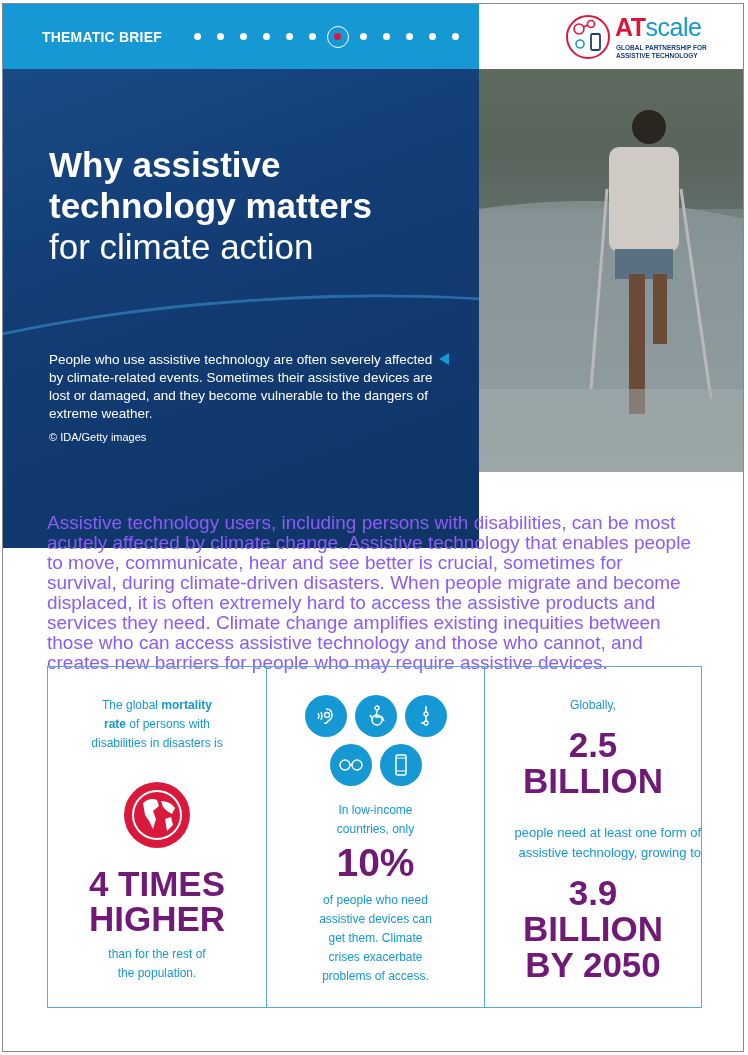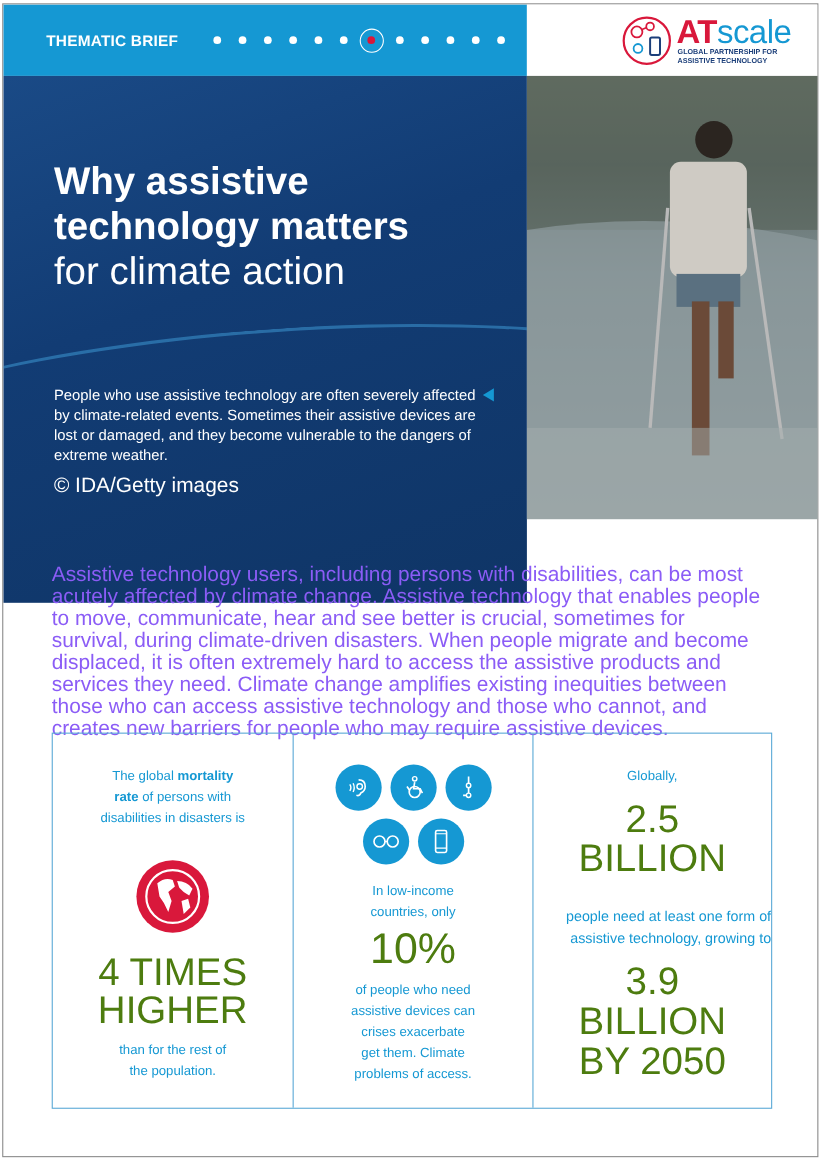--- a/index.html
+++ b/index.html
@@ -6,41 +6,41 @@
   body{width:748px;height:1055px;position:relative;overflow:hidden;font-family:"Liberation Sans",sans-serif;}
   .page{position:absolute;left:2px;top:3px;width:742px;height:1049px;border:1px solid #8a8a8a;box-sizing:border-box;background:#fff;overflow:hidden;}
   .topbar{position:absolute;left:0;top:0;width:476px;height:65px;background:#1598d3;display:flex;align-items:center;}
   .brief{color:#fff;font-weight:bold;font-size:14px;margin-left:39px;letter-spacing:.2px;}
   .dots{display:flex;align-items:center;margin-left:24px;}
   .dot{width:7px;height:7px;border-radius:50%;background:#fff;margin:0 8px;}
   .dot.active{width:22px;height:22px;border:1.5px solid #fff;background:transparent;display:flex;align-items:center;justify-content:center;margin:0 3px;box-sizing:border-box;}
   .dot.active span{width:7px;height:7px;border-radius:50%;background:#d9183b;}
   .logo{position:absolute;left:476px;top:0;width:266px;height:65px;background:#fff;}
   .logo svg{position:absolute;left:86px;top:10px;}
-  .logo-title{position:absolute;left:136px;top:9px;font-size:30px;font-weight:bold;letter-spacing:-.5px;}
+  .logo-title{position:absolute;left:136px;top:9px;font-size:25px;font-weight:bold;letter-spacing:-.5px;}
   .logo-title .at{color:#d9183b;}
   .logo-title .sc{color:#1598d3;font-weight:normal;}
   .logo-sub{position:absolute;left:137px;top:40px;font-size:6.5px;font-weight:bold;color:#1c3f7a;line-height:7.5px;}
   .hero{position:absolute;left:0;top:65px;width:476px;height:479px;background:linear-gradient(160deg,#1a4a86 0%,#123c74 40%,#0f3566 100%);overflow:hidden;}
   .swoosh{position:absolute;border-radius:50%;border-top:3px solid rgba(90,180,235,.35);}
   .title{position:absolute;left:46px;top:75px;color:#fff;font-size:35px;line-height:41px;}
   .title b{font-weight:bold;}
   .title .light{font-weight:normal;}
   .caption{position:absolute;left:46px;top:282px;width:400px;color:#fff;font-size:13.5px;line-height:18px;}
-  .credit{position:absolute;left:46px;top:362px;color:#fff;font-size:19px;}
+  .credit{position:absolute;left:46px;top:362px;color:#fff;font-size:11px;}
   .tri{position:absolute;left:436px;top:284px;width:0;height:0;border-top:6px solid transparent;border-bottom:6px solid transparent;border-right:10px solid #1598d3;}
   .photo{position:absolute;left:476px;top:65px;width:266px;height:403px;background:linear-gradient(180deg,#6f7a6c 0%,#5e6a66 20%,#7e8d90 45%,#8c9a9d 70%,#9fa9aa 100%);overflow:hidden;}
   .intro{position:absolute;left:44px;top:509px;width:650px;font-size:19px;line-height:20px;color:#8b5cf6;}
   .stats{position:absolute;left:44px;top:662px;width:655px;height:342px;border:1.5px solid #5aa9d6;box-sizing:border-box;display:flex;}
   .col{position:relative;height:100%;box-sizing:border-box;text-align:center;}
   .col1{width:219px;border-right:1.5px solid #5aa9d6;}
   .col2{width:218px;border-right:1.5px solid #5aa9d6;}
   .col3{flex:1;}
   .blue{color:#1598d3;}
-  .red{color:#4d7c0f;font-weight:normal;}
+  .red{color:#701a75;font-weight:bold;}
   .small{font-size:12px;line-height:19px;}
   .icons{display:flex;justify-content:center;gap:8px;}
   .ic{width:42px;height:42px;border-radius:50%;background:#1598d3;display:flex;align-items:center;justify-content:center;}
 </style>
 </head>
 <body>
 
 <div class="page">
 
   <div class="topbar">
@@ -180,22 +180,22 @@
         </div>
       </div>
       <div class="blue small" style="margin-top:15px;">
         <div>In low-income</div>
         <div>countries, only</div>
       </div>
       <div class="red" style="font-size:39px;line-height:40px;margin-top:4px;">10%</div>
       <div class="blue small" style="margin-top:8px;">
         <div>of people who need</div>
         <div>assistive devices can</div>
+        <div>get them. Climate</div>
         <div>crises exacerbate</div>
-        <div>get them. Climate</div>
         <div>problems of access.</div>
       </div>
     </div>
 
     <div class="col col3">
       <div class="blue small" style="margin-top:29px;">Globally,</div>
       <div class="red" style="font-size:35px;line-height:36px;margin-top:12px;">
         <div>2.5</div>
         <div>BILLION</div>
       </div>

